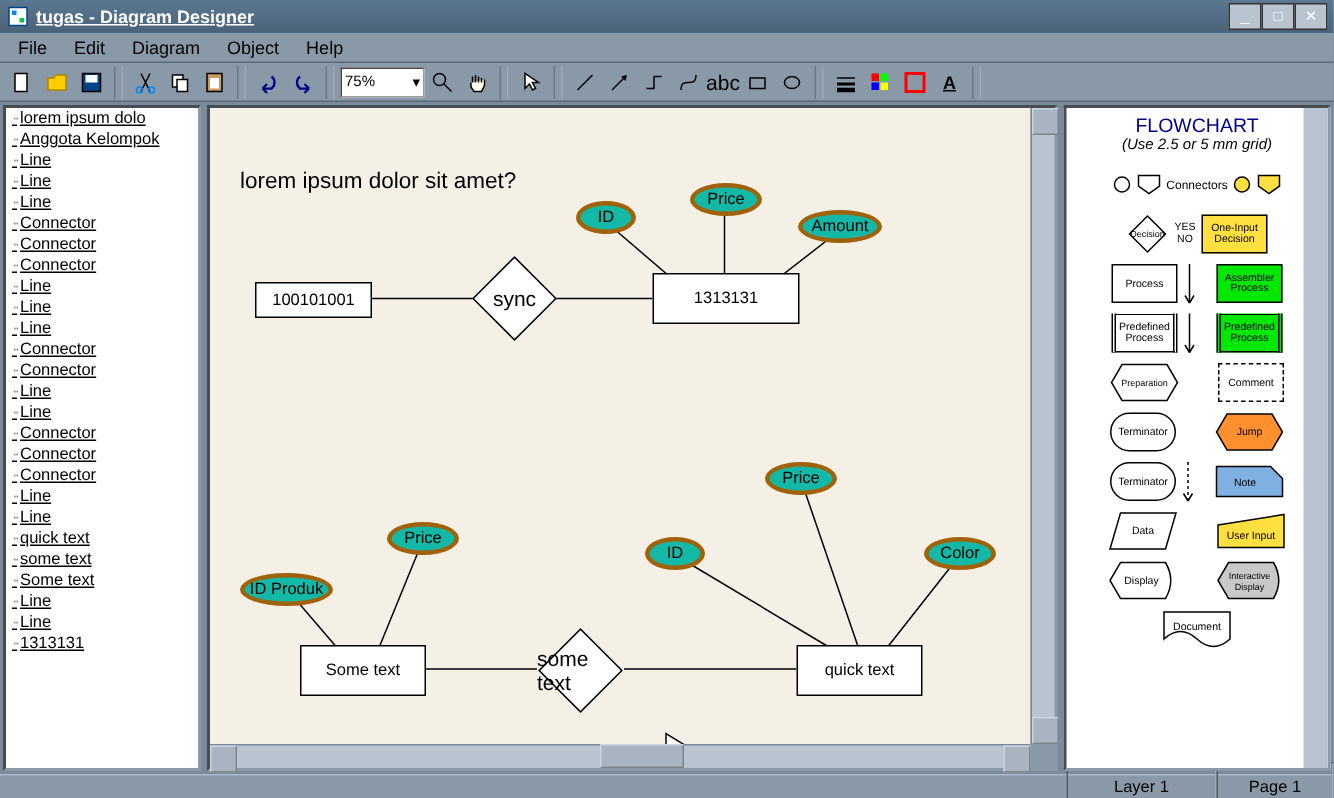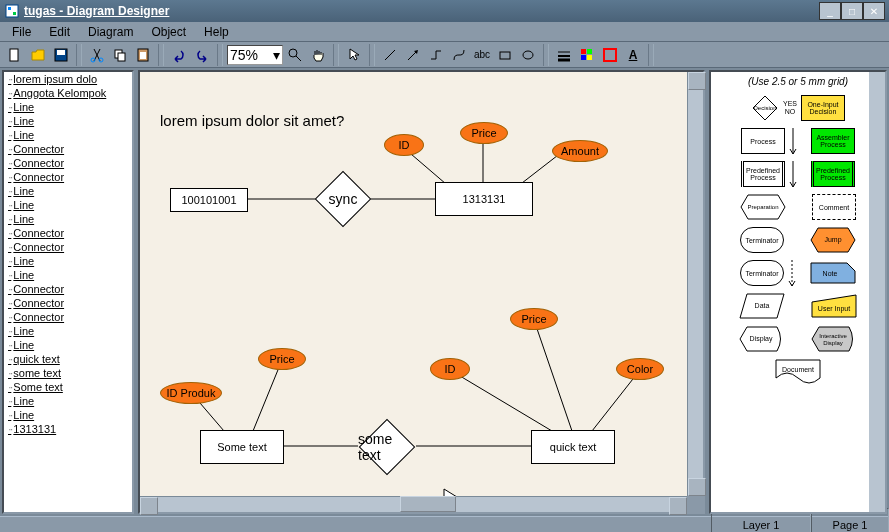--- a/index.html
+++ b/index.html
@@ -11,21 +11,21 @@
 .titlebar-btns { display: flex; gap: 0; }
 .titlebar-btn { width: 22px; height: 18px; background: #b8c4d0; border: 1px solid #333; display: flex; align-items: center; justify-content: center; font-size: 10px; }
 
 .menubar { height: 20px; background: #8a99a8; display: flex; align-items: center; padding: 0 4px; gap: 2px; border-bottom: 1px solid #5a6978; }
 .menu-item { padding: 2px 8px; color: #000; font-size: 12px; }
 
 .toolbar { height: 26px; background: #8a99a8; display: flex; align-items: center; padding: 2px 4px; gap: 1px; border-bottom: 1px solid #5a6978; }
 .tb-btn { width: 22px; height: 22px; background: #8a99a8; border: none; display: flex; align-items: center; justify-content: center; font-size: 12px; color: #000; }
 .tb-btn svg { width: 16px; height: 16px; }
 .tb-sep { width: 6px; height: 22px; border-left: 1px solid #6a7988; border-right: 1px solid #9aaab8; margin: 0 3px; }
-.zoom-combo { width: 56px; height: 20px; background: #fff; border: 1px inset #999; font-size: 14px; padding: 0 2px; display: flex; align-items: center; justify-content: space-between; }
+.zoom-combo { width: 56px; height: 20px; background: #fff; border: 1px inset #999; font-size: 10px; padding: 0 2px; display: flex; align-items: center; justify-content: space-between; }
 
 .workspace { display: flex; height: 448px; }
 
 .tree-panel { width: 132px; background: #fff; border: 2px inset #8a99a8; margin: 2px; overflow: hidden; position: relative; }
 .tree-content { overflow: hidden; height: 100%; }
 .tree-row { display: flex; align-items: center; padding: 1px 4px; font-size: 11px; white-space: nowrap; text-decoration: underline; }
 .tree-row::before { content: "··"; color: #888; margin-right: 2px; letter-spacing: -2px; }
 
 .canvas-wrap { flex: 1; position: relative; margin: 2px; border: 2px inset #8a99a8; background: #8a99a8; }
 .canvas-scroll { position: absolute; inset: 0 16px 16px 0; background: #f5f0e6; overflow: hidden; }
@@ -48,21 +48,21 @@
 .shape.grn { background: #00e800; }
 .shape.yel { background: #ffe040; }
 .tiny { font-size: 8px; }
 
 .statusbar { height: 16px; background: #8a99a8; border-top: 1px solid #aabacb; display: flex; align-items: center; font-size: 11px; }
 .status-cell { border: 1px inset #9aaab8; padding: 16px 6px; height: 16px; display: flex; align-items: center; }
 .status-spacer { flex: 1; }
 
 .node { position: absolute; display: flex; align-items: center; justify-content: center; font-size: 11px; }
 .rect { background: #fff; border: 1px solid #000; }
-.ellipse { background: #f97316; border: 1px solid #a16207; border-radius: 50%; }
+.ellipse { background: #14b8a6; border: 3px solid #a16207; border-radius: 50%; }
 .diamond { width: 58px; height: 58px; }
 .diamond-inner { width: 40px; height: 40px; background: #fff; border: 1px solid #000; transform: rotate(45deg); }
 .diamond-txt { position: absolute; font-size: 14px; }
 .canvastxt { position: absolute; font-size: 15px; }
 svg.lines { position: absolute; inset: 0; width: 100%; height: 100%; pointer-events: none; }
 svg.lines line { stroke: #000; stroke-width: 1; }
 
 .pscroll { position: absolute; right: 0; top: 0; bottom: 0; width: 16px; background: #b8c4d0; }
 </style>
 </head>
@@ -177,21 +177,21 @@
   <button class="tb-btn">
       <svg viewBox="0 0 16 16">
         <path d="M3 12h5V4h5" stroke="#000" fill="none"></path>
       </svg>
     </button>
   <button class="tb-btn">
       <svg viewBox="0 0 16 16">
         <path d="M3 13C3 3 13 13 13 3" stroke="#000" fill="none"></path>
       </svg>
     </button>
-  <button class="tb-btn" style="font-size:10px">abc</button>
+  <button class="tb-btn" style="font-size:14px">abc</button>
   <button class="tb-btn">
       <svg viewBox="0 0 16 16">
         <rect x="3" y="5" width="10" height="7" fill="none" stroke="#000"></rect>
       </svg>
     </button>
   <button class="tb-btn">
       <svg viewBox="0 0 16 16">
         <ellipse cx="8" cy="8" rx="5" ry="4" fill="none" stroke="#000"></ellipse>
       </svg>
     </button>
@@ -283,21 +283,21 @@
           </div>
         <div class="node rect" style="left:295px;top:110px;width:98px;height:34px">
             <span>1313131</span>
           </div>
         <div class="node ellipse" style="left:244px;top:62px;width:40px;height:22px">
             <span>ID</span>
           </div>
         <div class="node ellipse" style="left:320px;top:50px;width:48px;height:22px">
             <span>Price</span>
           </div>
-        <div class="node ellipse" style="left:412px;top:68px;width:56px;height:22px">
+        <div class="node ellipse" style="left:392px;top:68px;width:56px;height:22px">
             <span>Amount</span>
           </div>
 
         <div class="node ellipse" style="left:20px;top:310px;width:62px;height:22px">
             <span>ID Produk</span>
           </div>
         <div class="node ellipse" style="left:118px;top:276px;width:48px;height:22px">
             <span>Price</span>
           </div>
         <div class="node rect" style="left:60px;top:358px;width:84px;height:34px">
@@ -326,22 +326,38 @@
             </svg>
         </div>
       </div>
     </div>
     <div class="scrollbar-v"></div>
     <div class="scrollbar-h"></div>
     <div class="scroll-thumb-h"></div>
   </div>
 
   <div class="palette-panel">
+    <div class="palette-title">FLOWCHART</div>
     <div class="palette-sub">(Use 2.5 or 5 mm grid)</div>
     <div class="palette-grid">
+      <div class="palette-row">
+        <svg width="12" height="12">
+            <circle cx="6" cy="6" r="5" fill="#fff" stroke="#000"></circle>
+          </svg>
+        <svg width="16" height="14">
+            <path d="M1 1h14v7l-7 5-7-5z" fill="#fff" stroke="#000"></path>
+          </svg>
+        <span class="tiny">Connectors</span>
+        <svg width="12" height="12">
+            <circle cx="6" cy="6" r="5" fill="#ffe040" stroke="#000"></circle>
+          </svg>
+        <svg width="16" height="14">
+            <path d="M1 1h14v7l-7 5-7-5z" fill="#ffe040" stroke="#000"></path>
+          </svg>
+      </div>
       <div class="palette-row">
         <svg width="28" height="28">
             <path d="M14 2l12 12-12 12L2 14z" fill="#fff" stroke="#000"></path>
             <text x="14" y="16" font-size="6" text-anchor="middle">Decision</text>
           </svg>
         <div style="font-size:7px;line-height:8px">
             <div>YES</div>
             <div>NO</div>
           </div>
         <div class="shape box yel">

